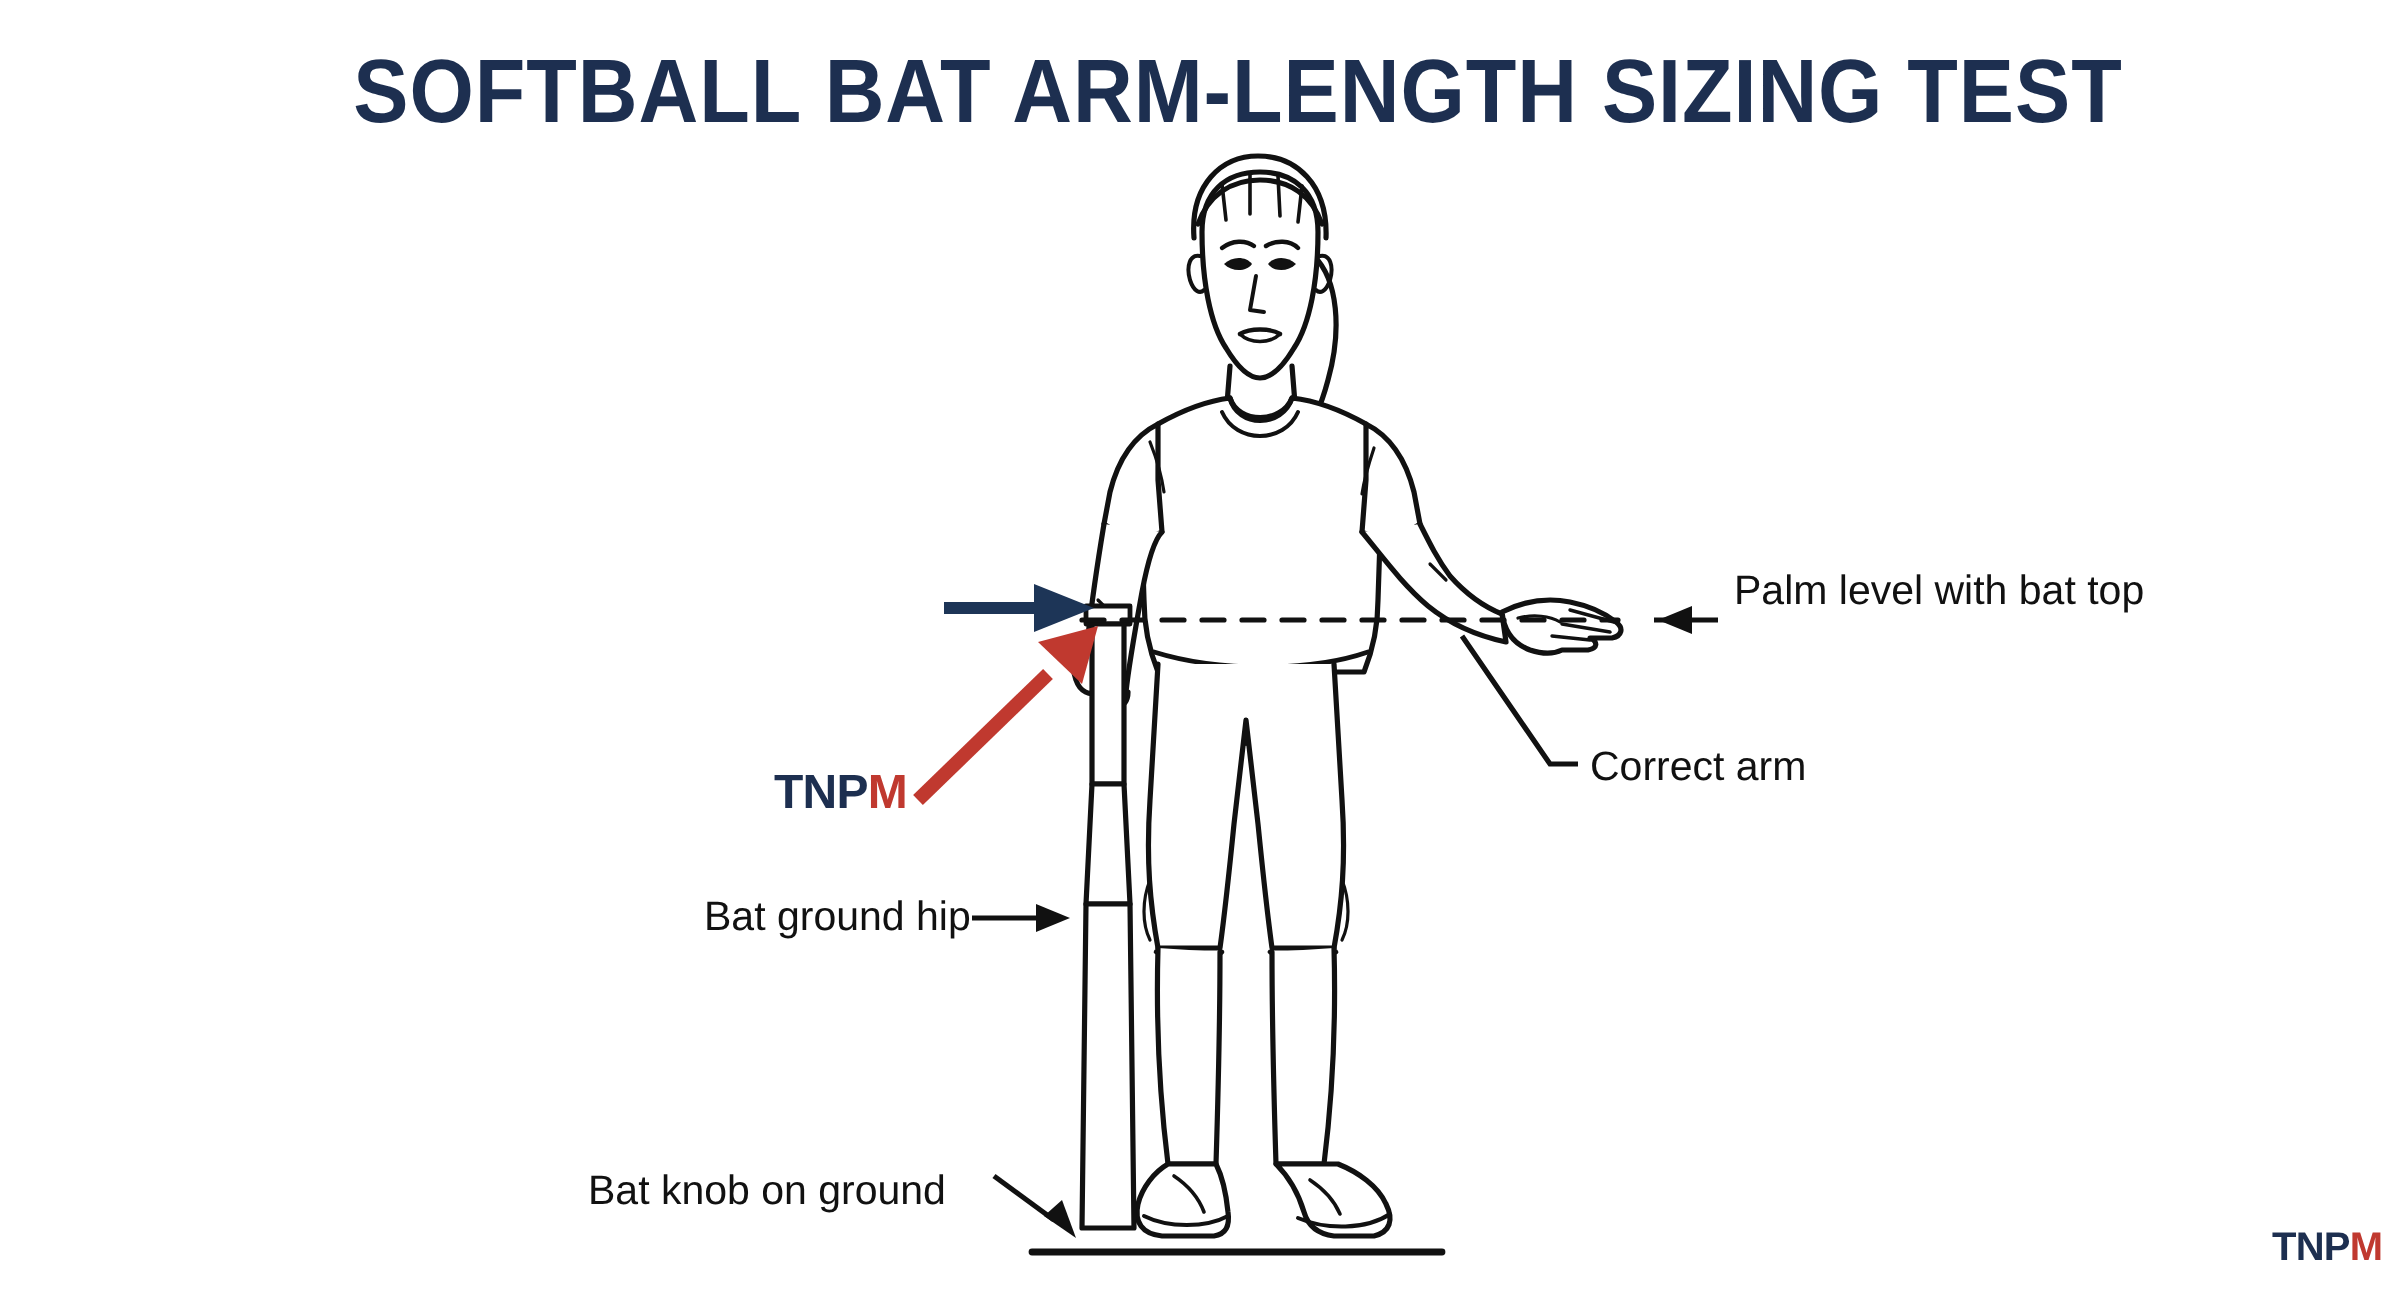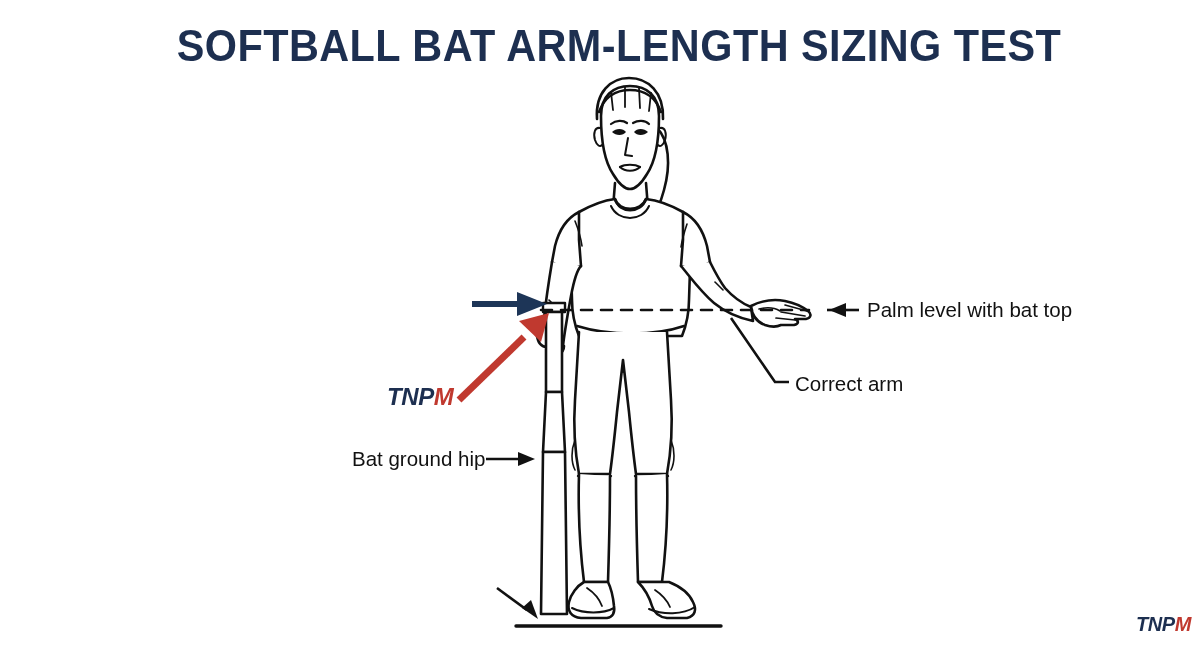--- a/index.html
+++ b/index.html
@@ -67,33 +67,32 @@
   }
 
   
   .diagram-label {
     position: absolute;
     font-family: "Liberation Sans", sans-serif;
     font-size: 20.5px;
     color: #111111;
     white-space: nowrap;
   }
-  #label-palm      { left: 848px; top: 298px; }
+  #label-palm      { left: 848px; top: 284px; }
   #label-extended  { left: 776px; top: 372px; }
   #label-hip       { left: 333px; top: 447px; }
   #label-knob      { left: 275px; top: 584px; }
 
   
   .logo-word {
     position: absolute;
     font-family: "Liberation Sans", sans-serif;
     font-weight: bold;
     letter-spacing: -0.4px;
     white-space: nowrap;
-    font-style: italic;
   }
   #logo-inline { left: 368px; top: 383px; font-size: 24px; }
   #logo-corner { left: 1117px; top: 613px; font-size: 20px; }
   .logo-tnp { color: #1d2f50; }
   .logo-m   { color: #c0392f; }
 </style>
 </head>
 <body>
 
 <div id="stage">
@@ -282,18 +281,19 @@
     <g stroke="#111111" fill="#111111">
       <line x1="478" y1="588" x2="508" y2="610" stroke-width="2.6"></line>
       <polygon points="519,619 503,608 512,600" stroke="none"></polygon>
     </g>
   </svg>
 
 
   <div class="diagram-label" id="label-palm">Palm level with bat top</div>
   <div class="diagram-label" id="label-extended">Correct arm</div>
   <div class="diagram-label" id="label-hip">Bat ground hip</div>
+  <div class="diagram-label" id="label-knob">Bat knob on ground</div>
 
   <div class="logo-word" id="logo-inline"><span class="logo-tnp">TNP</span><span class="logo-m">M</span></div>
 
   <div class="logo-word" id="logo-corner"><span class="logo-tnp">TNP</span><span class="logo-m">M</span></div>
 
 </div>
 
 </body></html>

